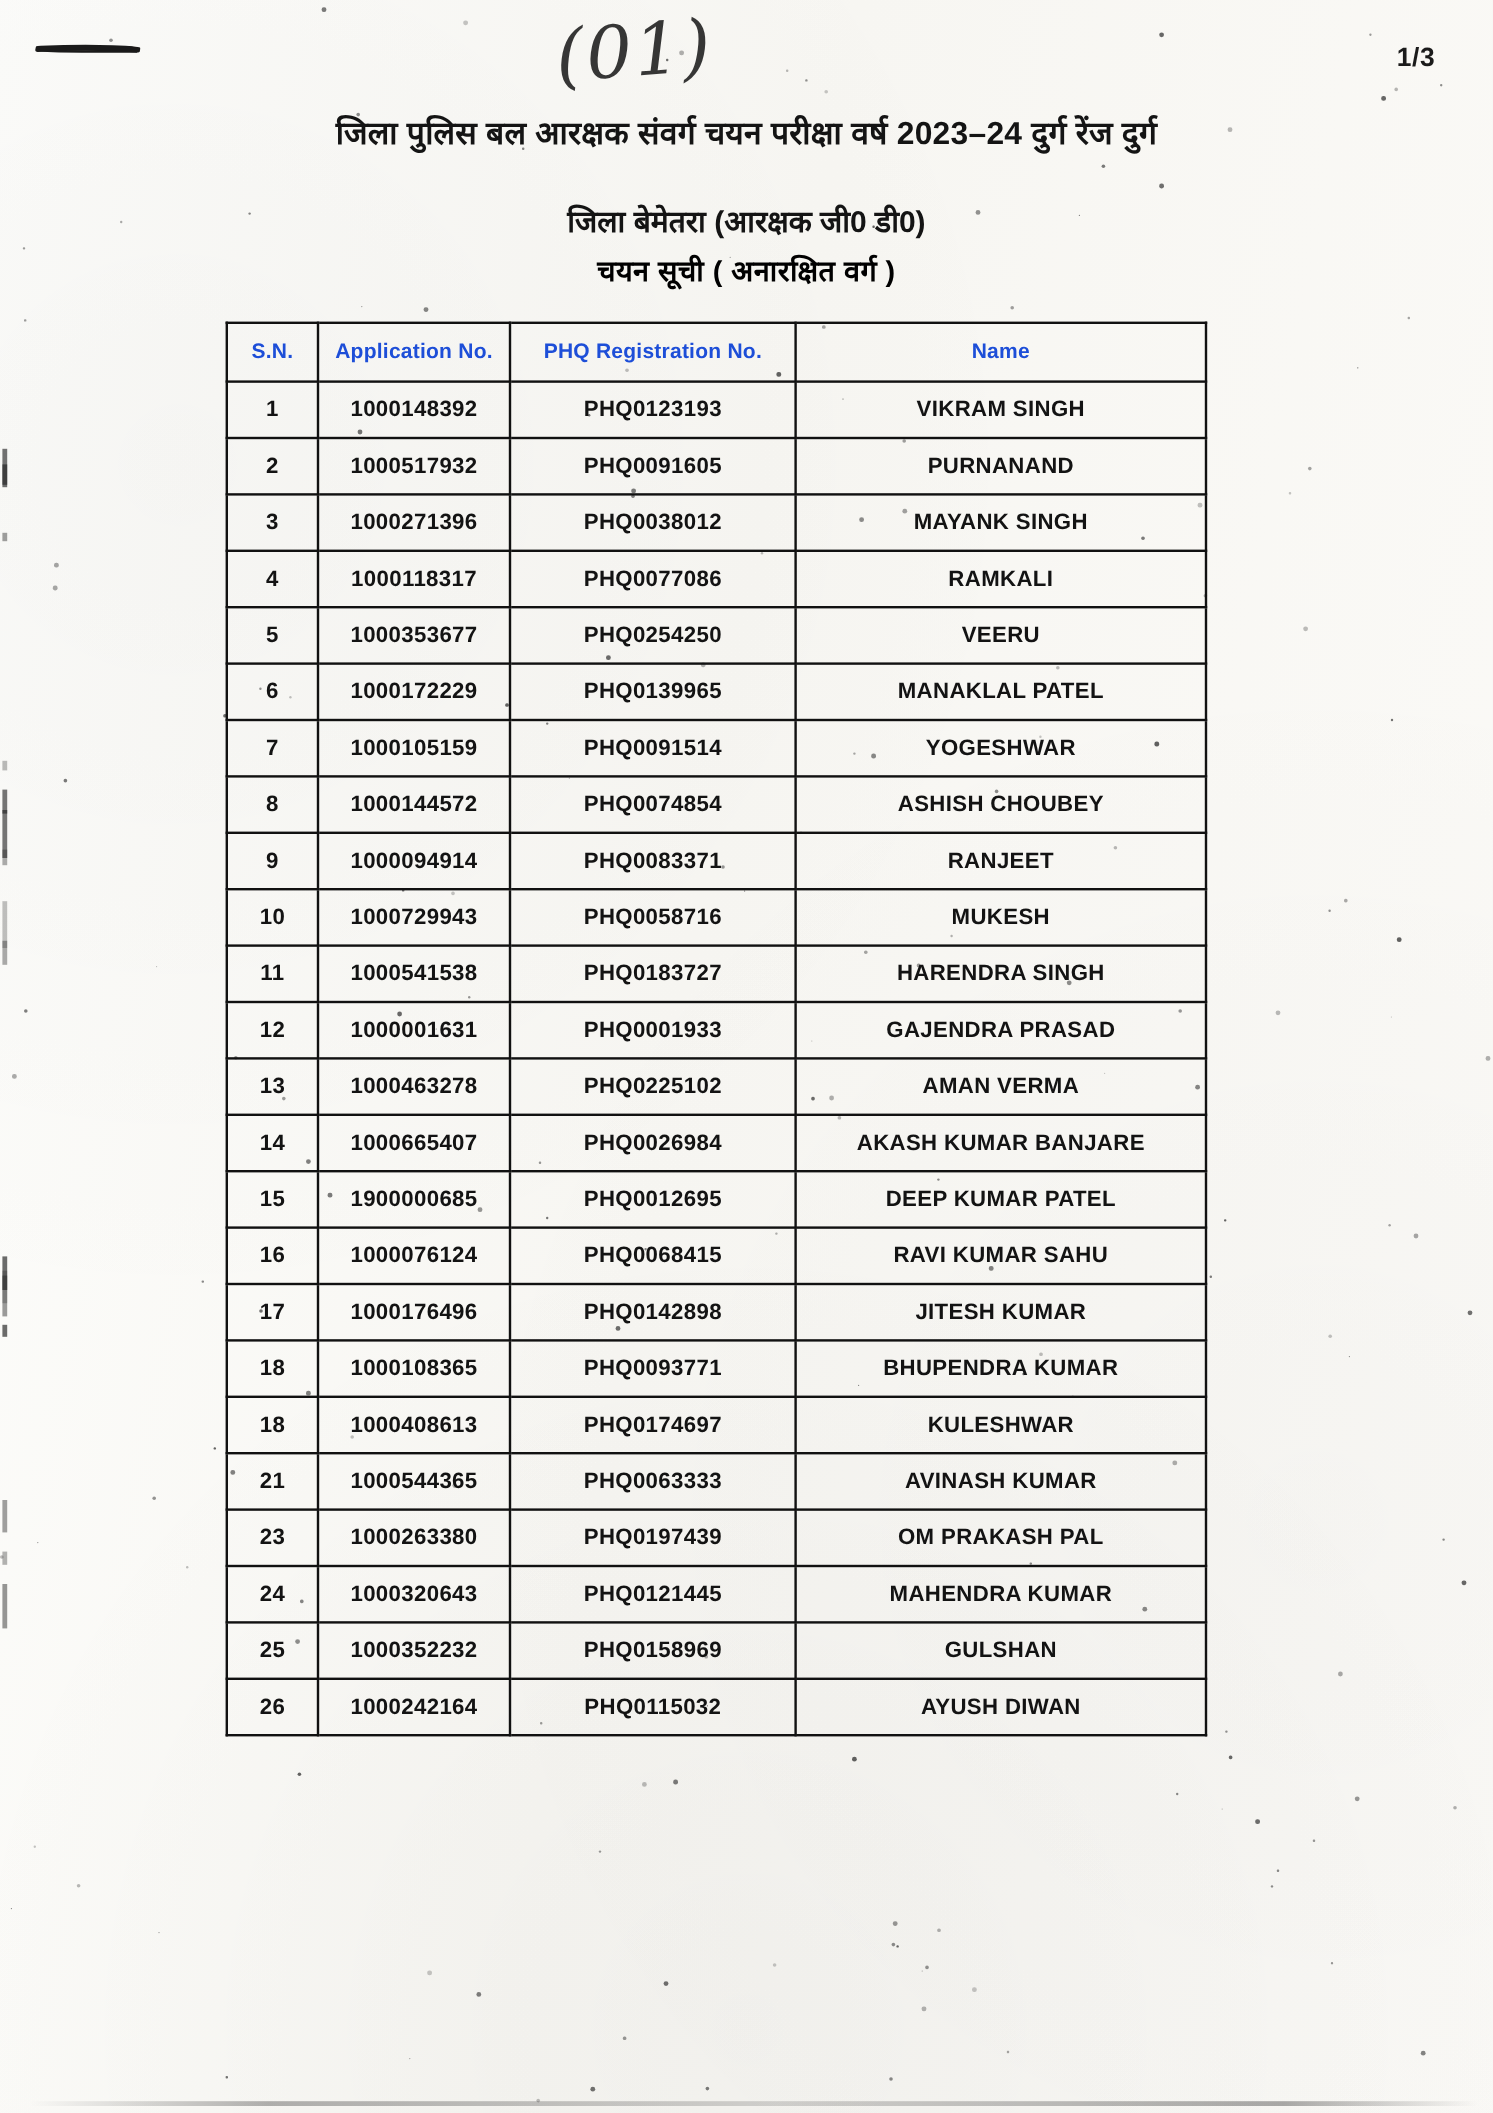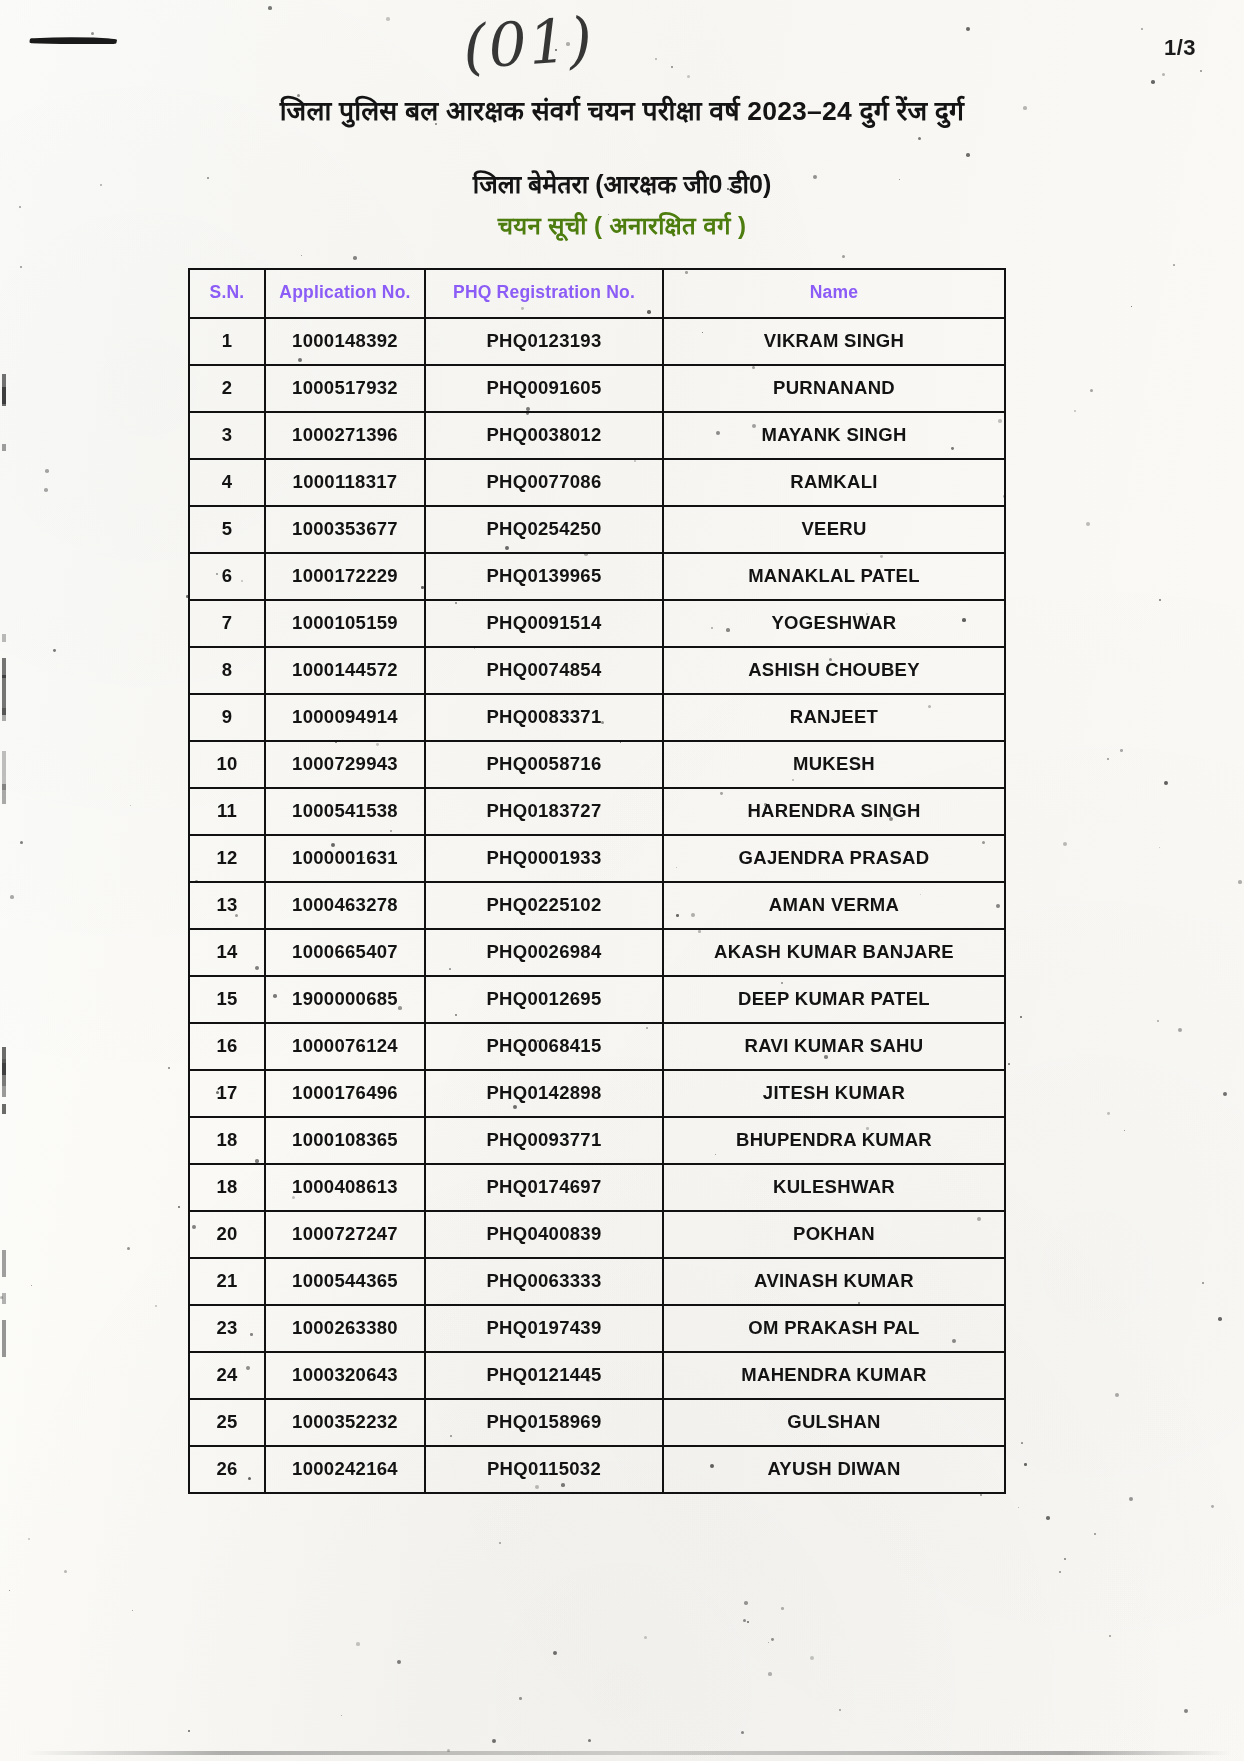--- a/index.html
+++ b/index.html
@@ -94,21 +94,21 @@
   .h-sub1 {
     margin-top: 38px;
     font-size: 25px;
     font-weight: 700;
     color: #141414;
   }
   .h-sub2 {
     margin-top: 8px;
     font-size: 24px;
     font-weight: 700;
-    color: #4d7c0f;
+    color: #000000;
     letter-spacing: .4px;
   }
 
   
   .table-wrap {
     position: absolute;
     left: 188px;
     top: 268px;
     width: 818px;
   }
@@ -120,21 +120,21 @@
   table.roster,
   table.roster th,
   table.roster td {
     border: 2px solid #111;
   }
   table.roster th {
     font-size: 17.5px;
     font-weight: 700;
     padding: 12px 2px 14px;
     text-align: center;
-    color: #8b5cf6;
+    color: #1d4ed8;
     letter-spacing: .2px;
   }
   table.roster td {
     font-size: 18.5px;
     padding: 11px 2px 12px;
     text-align: center;
     color: #131313;
     letter-spacing: .3px;
     height: 22px;
   }
@@ -511,26 +511,20 @@
               <td class="c-phq">PHQ0093771</td>
               <td class="c-name">BHUPENDRA KUMAR</td>
             </tr>
             <tr>
               <td class="c-sn">18</td>
               <td class="c-app">1000408613</td>
               <td class="c-phq">PHQ0174697</td>
               <td class="c-name">KULESHWAR</td>
             </tr>
             <tr>
-              <td class="c-sn">20</td>
-              <td class="c-app">1000727247</td>
-              <td class="c-phq">PHQ0400839</td>
-              <td class="c-name">POKHAN</td>
-            </tr>
-            <tr>
               <td class="c-sn">21</td>
               <td class="c-app">1000544365</td>
               <td class="c-phq">PHQ0063333</td>
               <td class="c-name">AVINASH KUMAR</td>
             </tr>
             <tr>
               <td class="c-sn">23</td>
               <td class="c-app">1000263380</td>
               <td class="c-phq">PHQ0197439</td>
               <td class="c-name">OM PRAKASH PAL</td>

